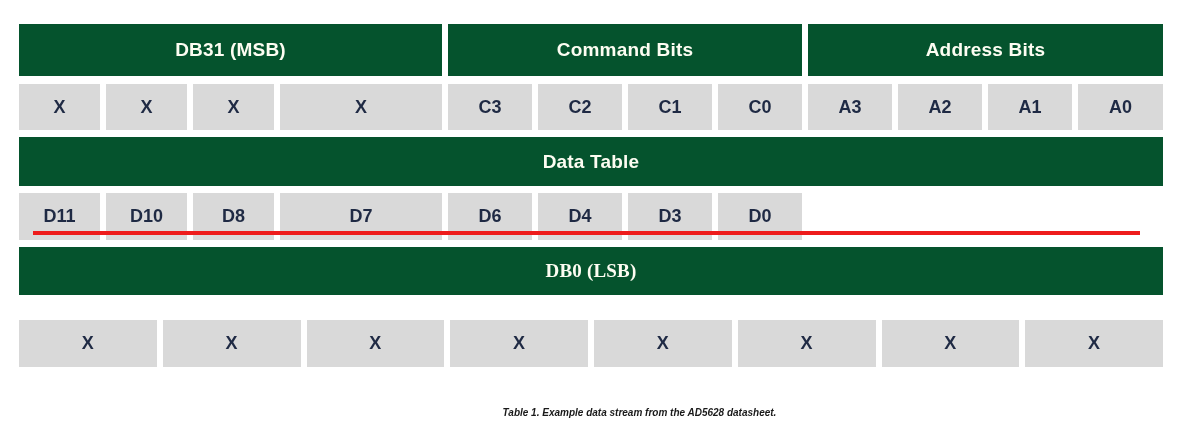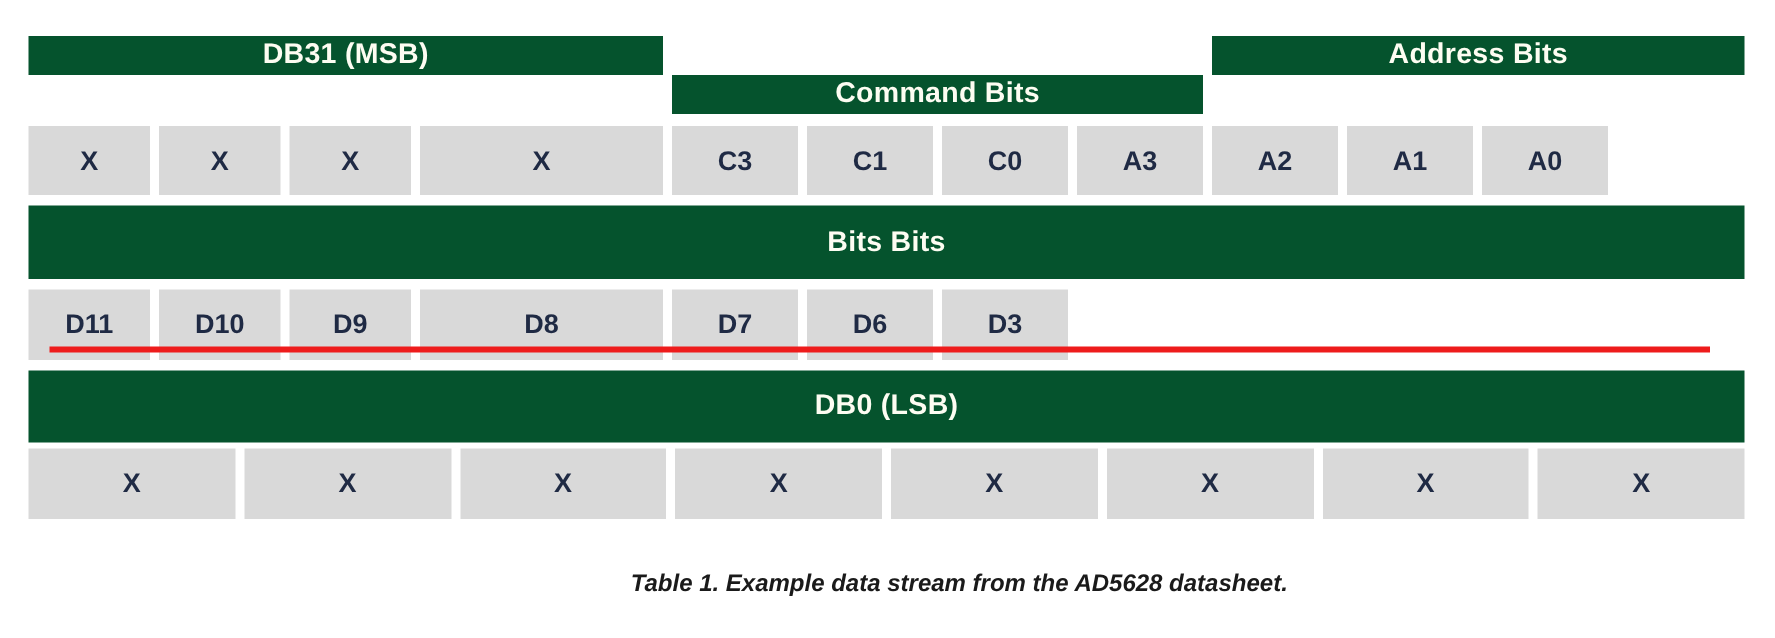--- a/index.html
+++ b/index.html
@@ -41,83 +41,85 @@
     background: var(--cell-bg);
     color: var(--cell-text);
     font-weight: bold;
     font-size: 18px;
     display: flex; align-items: center; justify-content: center;
   }
   .row-groups   { height: 52px; margin-bottom: 8px; }
   .row-bits1    { height: 46px; margin-bottom: 7px; }
   .row-databand { height: 49px; margin-bottom: 7px; }
   .row-dbits    { height: 47px; margin-bottom: 7px; }
-  .row-lsbband  { height: 48px; margin-bottom: 4px; }
+  .row-lsbband  { height: 48px; margin-bottom: 25px; font-family: Liberation Serif, serif; }
   .row-bits3    { height: 47px; }
   .span4-a { grid-column: 1 / span 4; }
   .span4-b { grid-column: 5 / span 4; }
   .span4-c { grid-column: 9 / span 4; }
   .full-band { display: flex; width: 100%; }
   .red-underline {
     position: absolute;
     left: 14px; top: 207px;
     width: 1107px; height: 4px;
     background: var(--red-line);
   }
   .caption-wrap {
     position: relative;
     left: 48px;
     width: 1183px;
     margin-top: 35px;
     text-align: center;
   }
   .caption {
-    font-size: 16px;
+    font-size: 10px;
     font-weight: bold;
     font-style: italic;
     color: var(--caption-text);
   }
 </style>
 </head>
 <body>
 
 <div class="bit-table">
 
   <div class="row grid12 row-groups">
     <div class="hdr span4-a">DB31 (MSB)</div>
+    <div class="hdr span4-b">Command Bits</div>
     <div class="hdr span4-c">Address Bits</div>
-    <div class="hdr span4-b">Command Bits</div>
   </div>
 
   <div class="row grid12 row-bits1">
     <div class="cell">X</div>
     <div class="cell">X</div>
     <div class="cell">X</div>
     <div class="cell">X</div>
     <div class="cell">C3</div>
+    <div class="cell">C2</div>
     <div class="cell">C1</div>
     <div class="cell">C0</div>
     <div class="cell">A3</div>
     <div class="cell">A2</div>
     <div class="cell">A1</div>
     <div class="cell">A0</div>
   </div>
 
   <div class="row row-databand">
-    <div class="hdr full-band">Bits Bits</div>
+    <div class="hdr full-band">Data Table</div>
   </div>
 
   <div class="row grid12 row-dbits">
     <div class="cell">D11</div>
     <div class="cell">D10</div>
-    <div class="cell">D9</div>
     <div class="cell">D8</div>
     <div class="cell">D7</div>
     <div class="cell">D6</div>
+    <div class="cell">D4</div>
     <div class="cell">D3</div>
+    <div class="cell">D0</div>
   </div>
 
   <div class="red-underline"></div>
 
   <div class="row row-lsbband">
     <div class="hdr full-band">DB0 (LSB)</div>
   </div>
 
   <div class="row grid8 row-bits3">
     <div class="cell">X</div>

